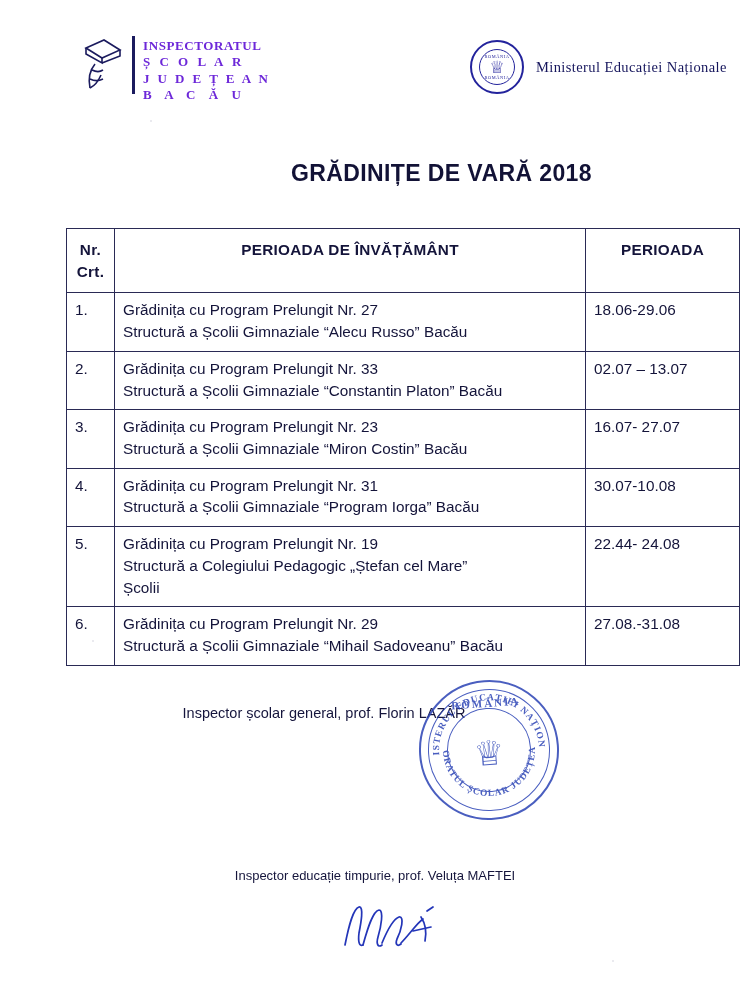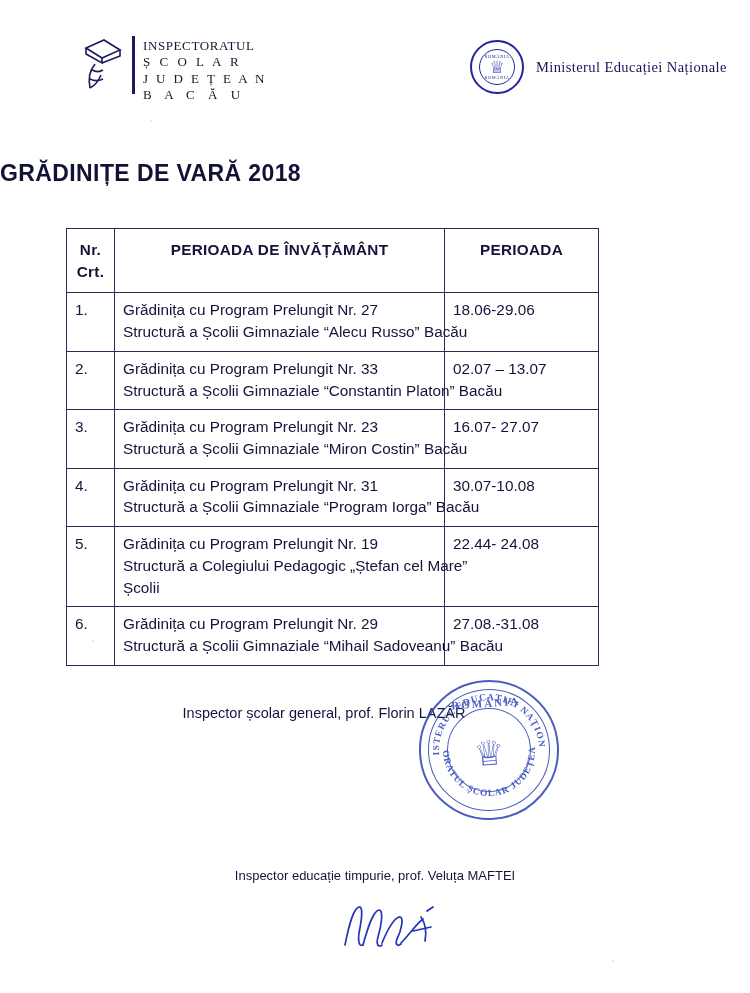--- a/index.html
+++ b/index.html
@@ -41,22 +41,22 @@
   .logo-left .bar {
     width: 3px;
     height: 58px;
     background: #1b1b5e;
     margin: 2px 8px 0 6px;
   }
   .logo-left .words {
     line-height: 1.25;
     font-size: 13px;
     letter-spacing: 1.2px;
-    font-weight: normal;
-    color: #0f172a;
+    font-weight: bold;
+    color: #6d28d9;
     font-family: "Liberation Serif", serif;
     padding-top: 4px;
   }
   .logo-left .words div:nth-child(1) { letter-spacing: 0.6px; }
   .logo-left .words div:nth-child(2) { letter-spacing: 3px; }
   .logo-left .words div:nth-child(3) { letter-spacing: 2.4px; }
   .logo-left .words div:nth-child(4) { letter-spacing: 5px; }
 
   .logo-right {
     position: absolute;
@@ -112,33 +112,33 @@
     letter-spacing: 0.4px;
     white-space: nowrap;
   }
 
   
   .doc-title {
     position: absolute;
     top: 160px;
     left: 0;
     width: 592px;
-    text-align: left;
+    text-align: right;
     font-size: 23px;
     font-weight: bold;
     letter-spacing: 0.4px;
     color: #121236;
   }
 
   
   .table-wrap {
     position: absolute;
     top: 228px;
     left: 66px;
-    width: 533px;
+    width: 674px;
   }
   table.grid {
     border-collapse: collapse;
     width: 100%;
     table-layout: fixed;
   }
   table.grid th, table.grid td {
     border: 1px solid #2a2a55;
     vertical-align: top;
     padding: 6px 8px 8px 8px;

